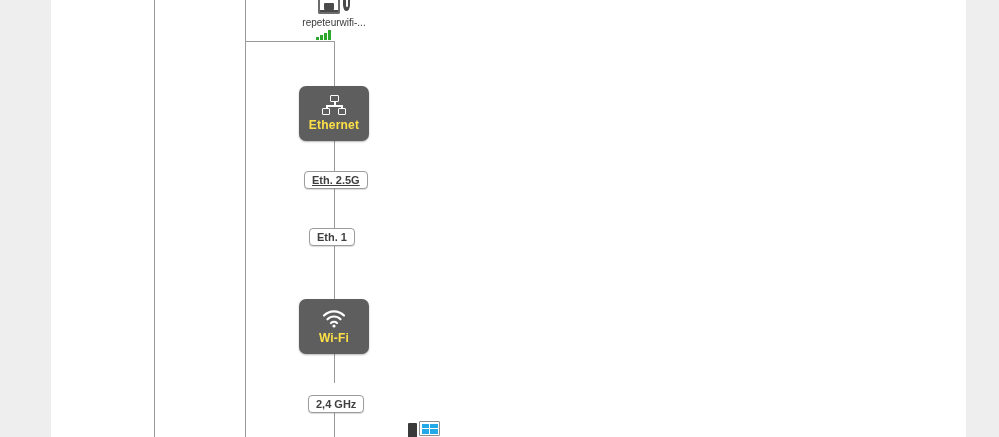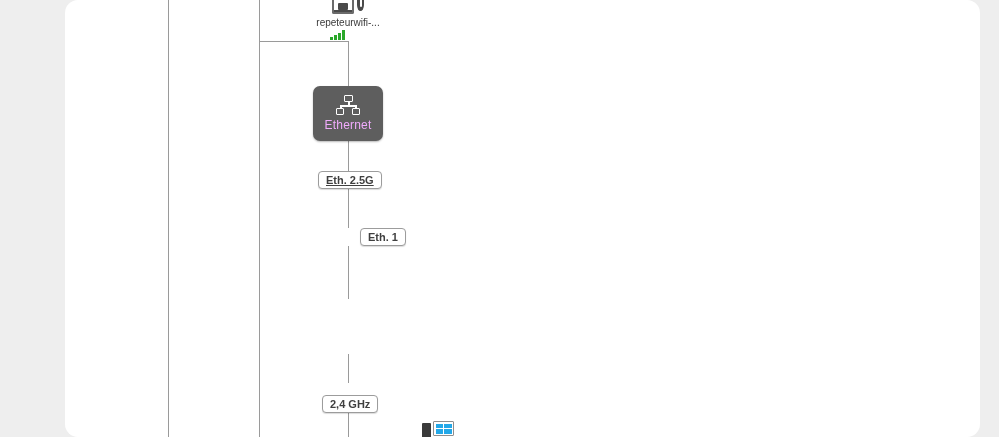--- a/index.html
+++ b/index.html
@@ -5,23 +5,22 @@
   html,body{margin:0;padding:0;}
   body{
     width:999px;height:437px;overflow:hidden;
     background:#eeeeee;
     font-family:"Liberation Sans","DejaVu Sans",sans-serif;
   }
   #root{position:relative;width:999px;height:437px;}
 
   
   .canvas{
-    position:absolute;left:65px;top:0;width:915px;height:437px;
+    position:absolute;left:51px;top:0;width:915px;height:437px;
     background:#ffffff;
-    border-radius:13px;
   }
   .gutter-left{position:absolute;left:0;top:0;width:65px;height:437px;background:#eeeeee;}
   .gutter-right{position:absolute;left:980px;top:0;width:19px;height:437px;background:#eeeeee;}
 
   
   .vline{position:absolute;width:1px;background:#9a9a9a;}
   .hline{position:absolute;height:1px;background:#9a9a9a;}
 
   
   .repeater-icon{
@@ -64,21 +63,21 @@
   .sigbars i:nth-child(4){left:12px;height:10px;}
 
   
   .node{
     position:absolute;width:70px;height:55px;
     background:#5e5e5e;border-radius:7px;
     box-shadow:0 1px 2px rgba(0,0,0,.28);
     display:flex;flex-direction:column;align-items:center;justify-content:center;
   }
   .node .node-label{
-    color:#f0abfc;font-size:12px;font-weight:normal;margin-top:3px;letter-spacing:.2px;
+    color:#fde047;font-size:12px;font-weight:bold;margin-top:3px;letter-spacing:.2px;
   }
   .node .node-icon{
     width:26px;height:20px;position:relative;
   }
 
   
   .ico-eth .eb{position:absolute;border:1.6px solid #ffffff;border-radius:1px;box-sizing:border-box;}
   .ico-eth .top{left:9px;top:0;width:9px;height:7px;}
   .ico-eth .bl{left:1px;top:13px;width:8px;height:7px;}
   .ico-eth .br{left:17px;top:13px;width:8px;height:7px;}
@@ -156,22 +155,33 @@
         <div class="dl"></div>
         <div class="dr"></div>
         <div class="eb bl"></div>
         <div class="eb br"></div>
       </div>
       <div class="node-label">Ethernet</div>
     </div>
 
     <div class="pill" style="left:253px;top:171px;text-decoration:underline;">Eth. 2.5G</div>
 
-    <div class="pill" style="left:258px;top:228px;margin-left:37px;">Eth. 1</div>
+    <div class="pill" style="left:258px;top:228px;">Eth. 1</div>
 
+    <div class="node" style="left:248px;top:299px;">
+      <div class="node-icon ico-wifi">
+        <svg width="26" height="20" viewBox="0 0 26 20">
+          <path d="M3 7.5 A14 14 0 0 1 23 7.5" fill="none" stroke="#ffffff" stroke-width="2.2" stroke-linecap="round"></path>
+          <path d="M6.5 11.3 A9 9 0 0 1 19.5 11.3" fill="none" stroke="#ffffff" stroke-width="2.2" stroke-linecap="round"></path>
+          <path d="M10 15 A4.4 4.4 0 0 1 16 15" fill="none" stroke="#ffffff" stroke-width="2.2" stroke-linecap="round"></path>
+          <circle cx="13" cy="18" r="1.6" fill="#ffffff"></circle>
+        </svg>
+      </div>
+      <div class="node-label">Wi-Fi</div>
+    </div>
 
     <div class="pill" style="left:257px;top:383px;margin-top:12px;">2,4 GHz</div>
 
     <div class="pc-icon" style="left:357px;top:420px;">
       <div class="pc-tower"></div>
       <div class="pc-monitor"></div>
       <div class="pc-screen"></div>
     </div>
 
   </div>

